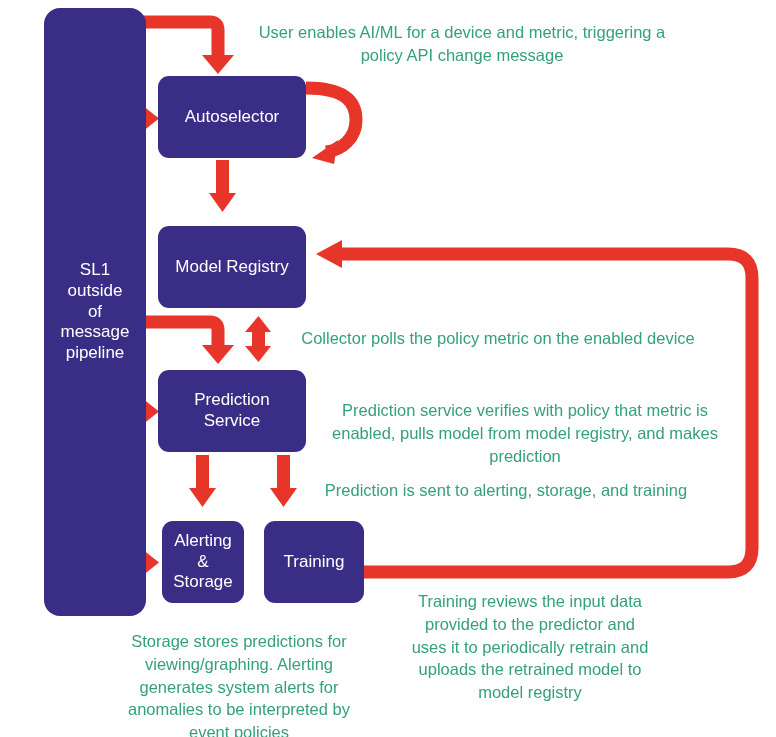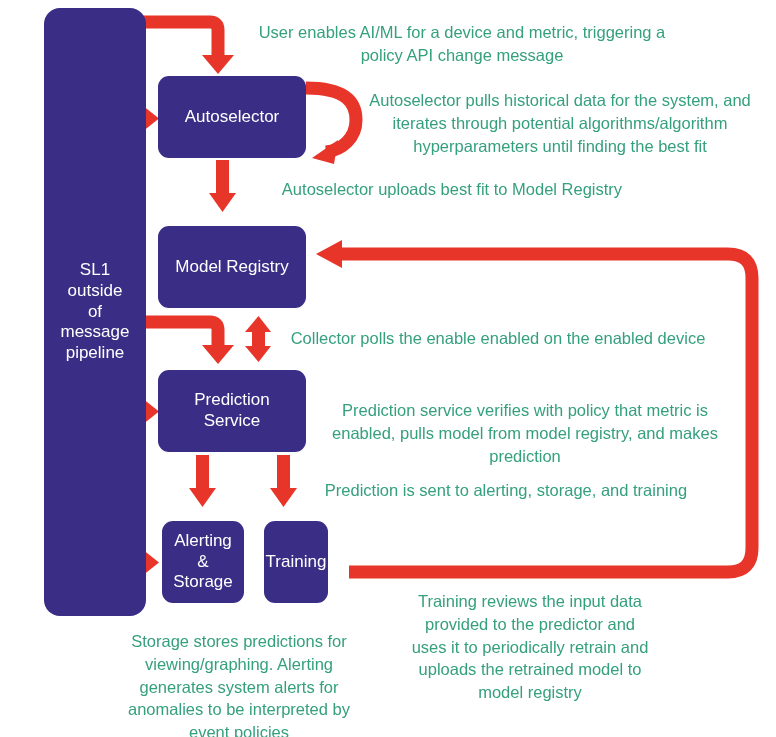--- a/index.html
+++ b/index.html
@@ -82,21 +82,21 @@
     left: 162px;
     top: 521px;
     width: 82px;
     height: 82px;
     border-radius: 11px;
     font-size: 17px;
   }
   #node-training {
     left: 264px;
     top: 521px;
-    width: 64px;
+    width: 100px;
     height: 82px;
     border-radius: 11px;
     font-size: 17px;
   }
   .note {
     position: absolute;
     color: #35a07e;
     font-size: 16.5px;
     line-height: 1.38;
     white-space: pre-line;
@@ -203,21 +203,19 @@
     <span class="node-label">Alerting
 &amp;
 Storage</span>
   </div>
 
   <div class="node" id="node-training">
     <span class="node-label">Training</span>
   </div>
 
   <div class="note" id="note-user-enables">User enables AI/ML for a device and metric, triggering a policy API change message</div>
-  <div class="note" id="note-autoselector-pulls">Autoselector pulls historical data for the system, and iterates through potential algorithms/algorithm hyperparameters until finding the best fit</div>
-  <div class="note" id="note-uploads">Autoselector uploads best fit to Model Registry</div>
-  <div class="note" id="note-collector">Collector polls the enable enabled on the enabled device</div>
+  <div class="note" id="note-collector">Collector polls the policy metric on the enabled device</div>
   <div class="note" id="note-prediction-verifies">Prediction service verifies with policy that metric is enabled, pulls model from model registry, and makes prediction</div>
   <div class="note" id="note-prediction-sent">Prediction is sent to alerting, storage, and training</div>
   <div class="note" id="note-training-reviews">Training reviews the input data provided to the predictor and uses it to periodically retrain and uploads the retrained model to model registry</div>
   <div class="note" id="note-storage-stores">Storage stores predictions for viewing/graphing. Alerting generates system alerts for anomalies to be interpreted by event policies</div>
 
 </div>
 
 </body></html>

